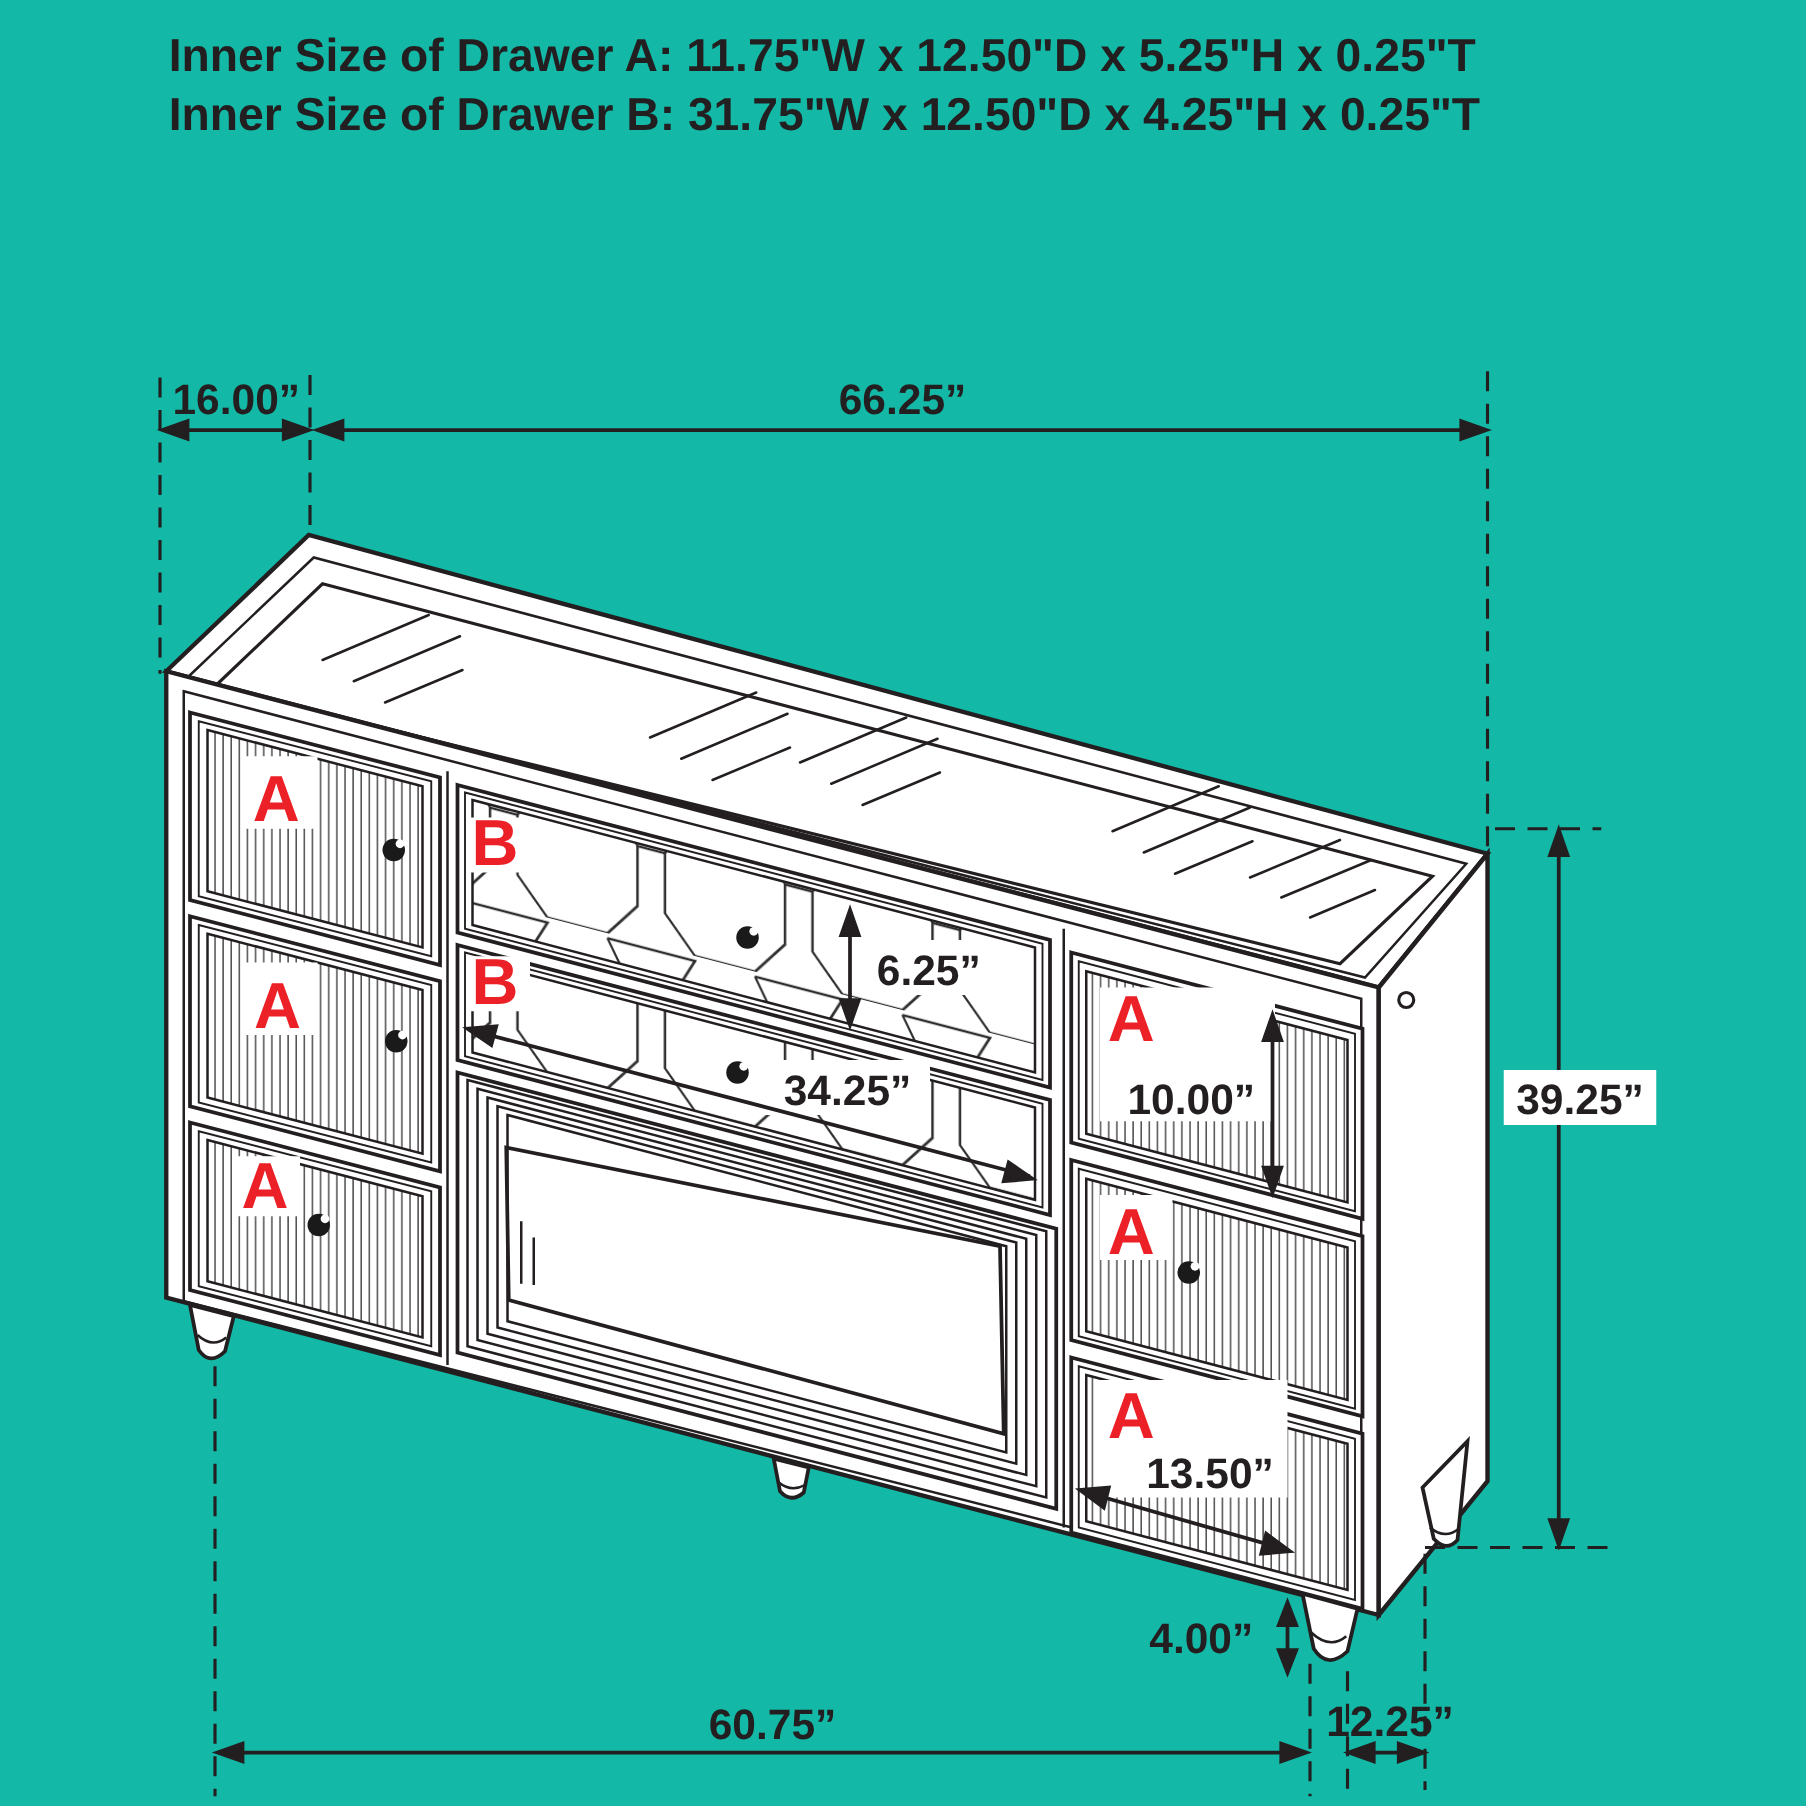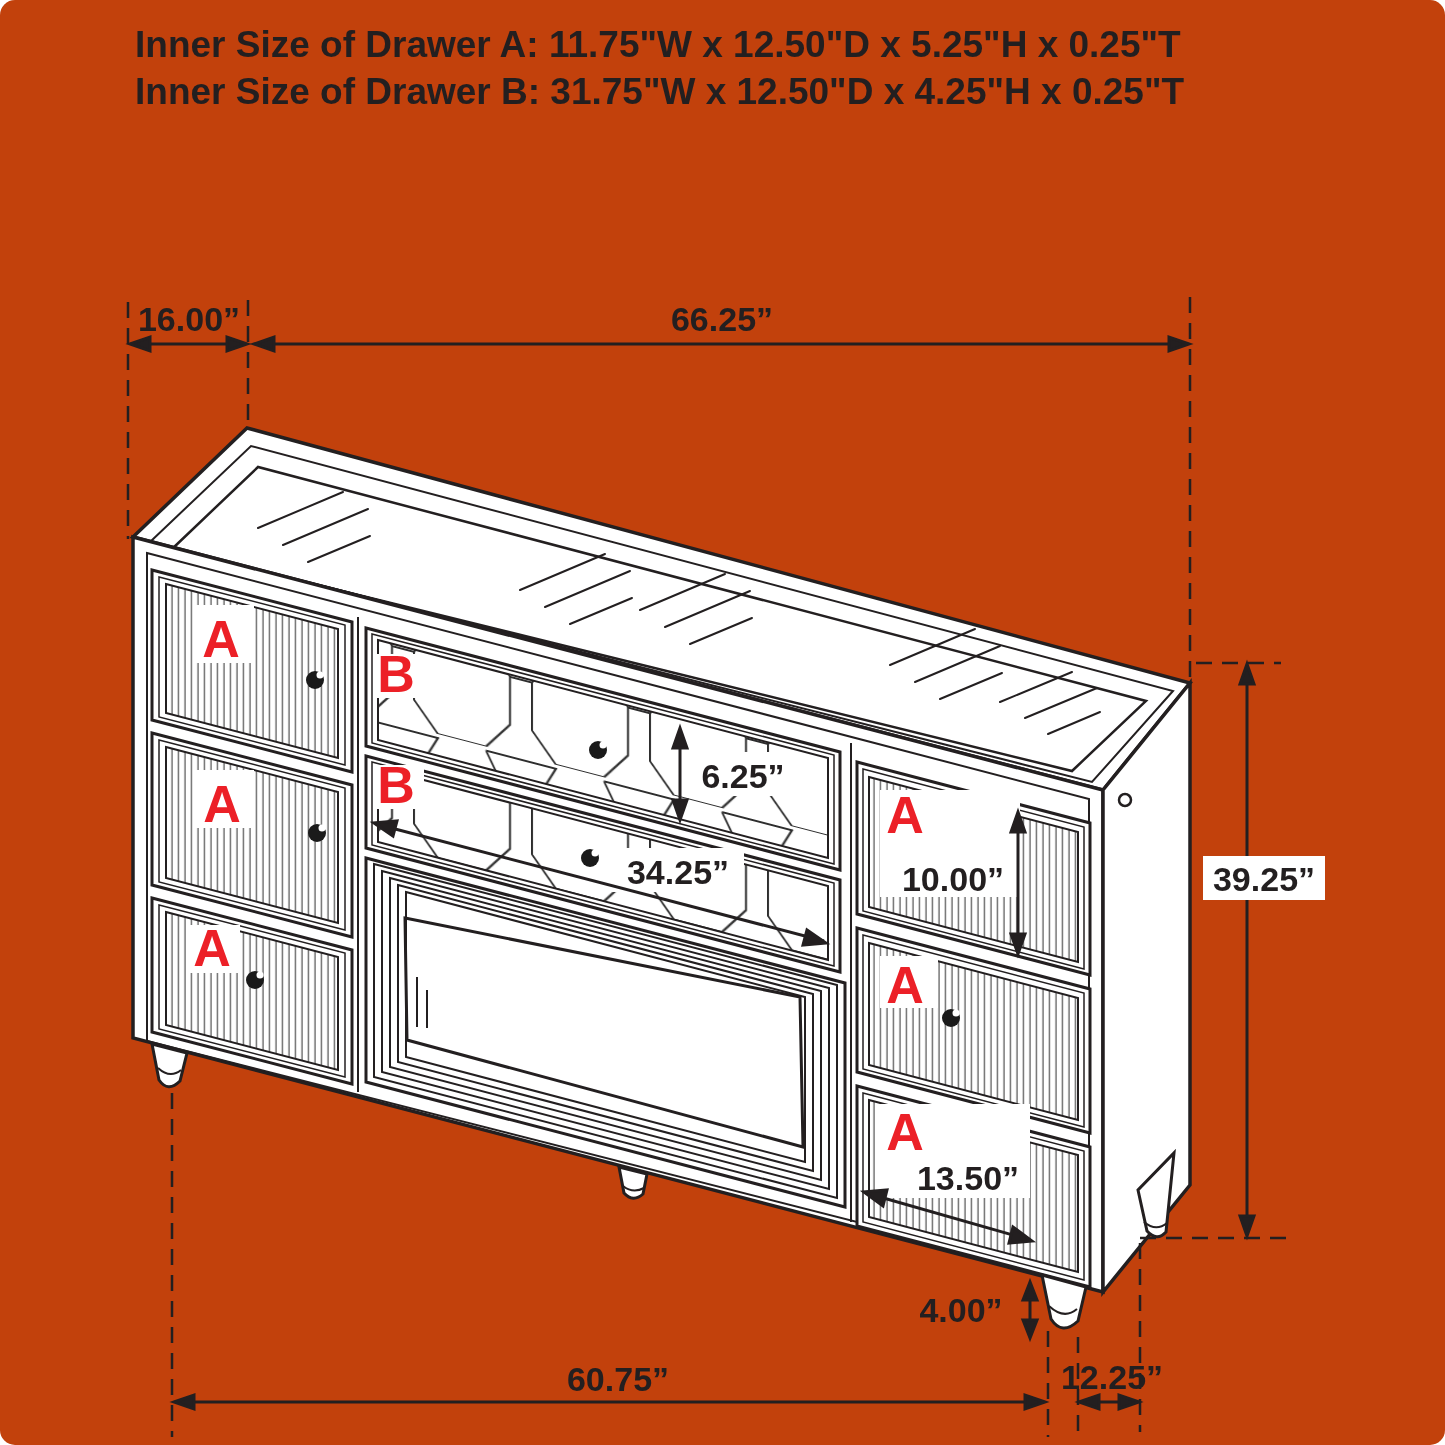--- a/index.html
+++ b/index.html
@@ -1,16 +1,16 @@
 <!DOCTYPE html>
 <html><head>
 <meta charset="utf-8">
 <style>
   html,body{margin:0;padding:0;background:#ffffff;}
-  .stage{width:1445px;height:1445px;position:relative;background:#c2410c;overflow:hidden;border-radius:15px;}
+  .stage{width:1445px;height:1445px;position:relative;background:#14b8a6;overflow:hidden;}
   svg{display:block;}
   text{font-family:"Liberation Sans","DejaVu Sans",sans-serif;font-weight:bold;fill:#231f20;}
   .dim{font-size:34px;}
   .ttl{font-size:37px;}
   .lab{font-size:52px;fill:#ec2027;}
 </style>
 </head>
 <body>
 
 <div class="stage">

